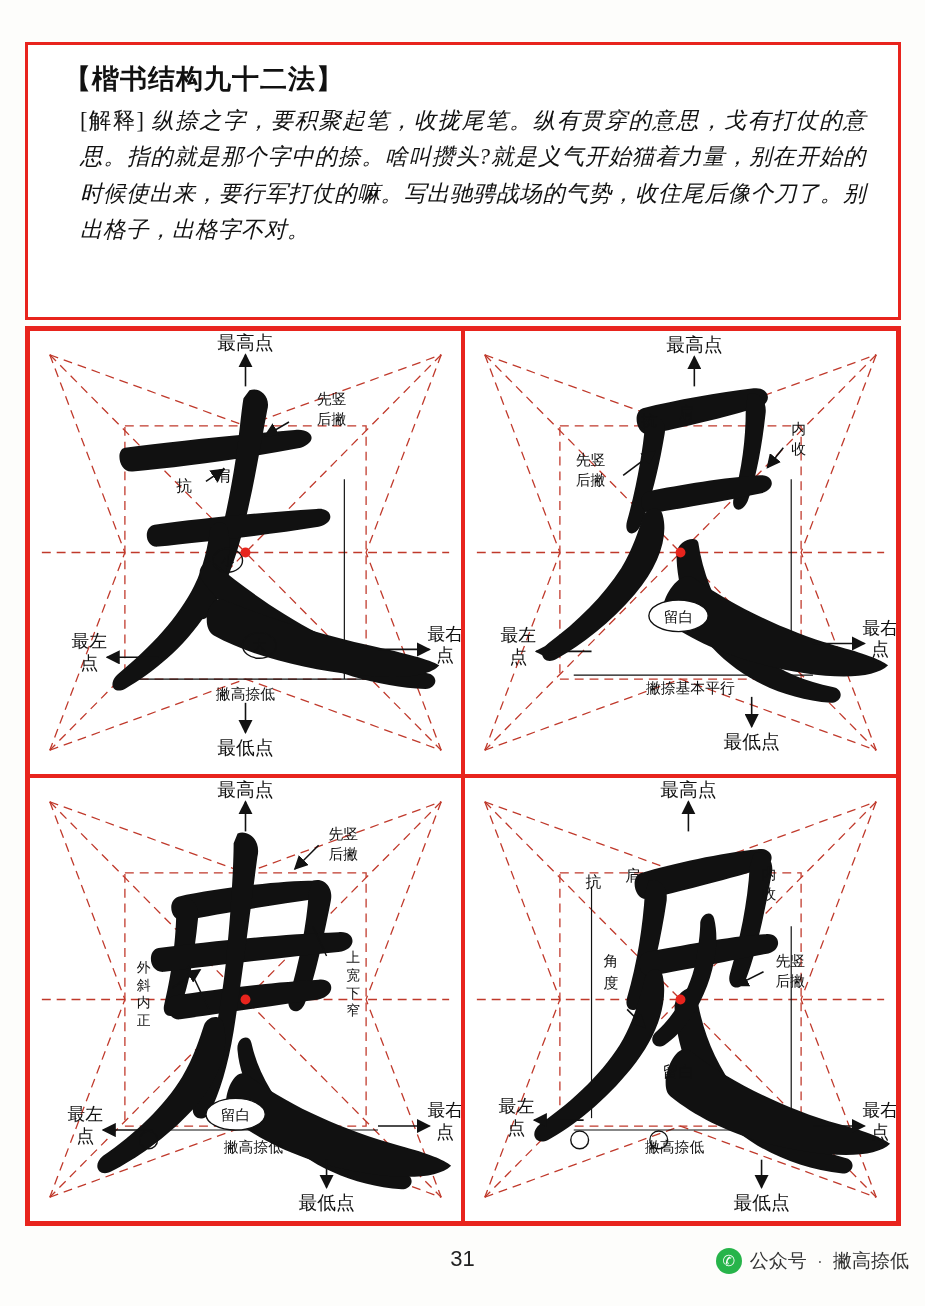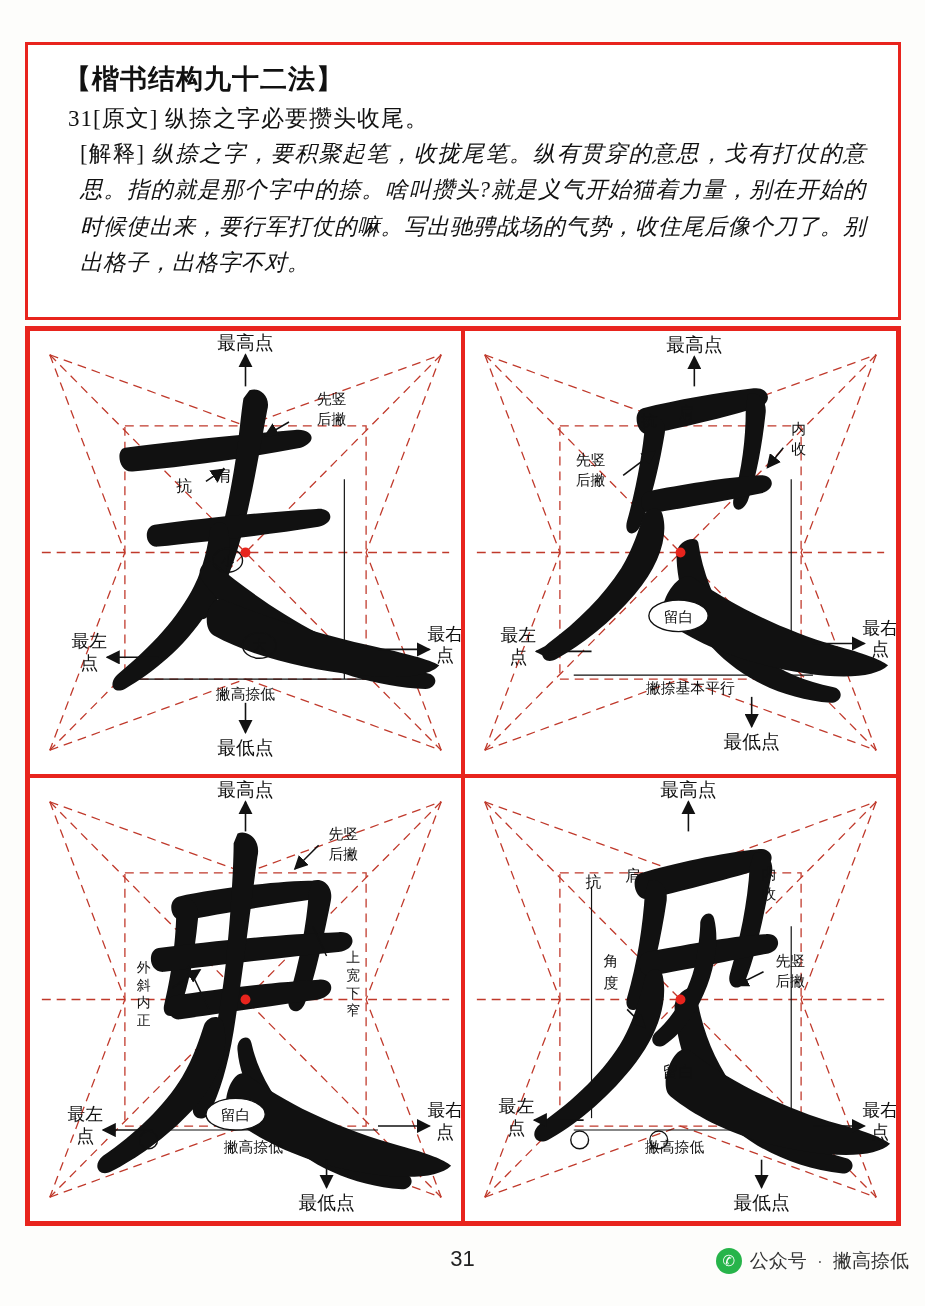--- a/index.html
+++ b/index.html
@@ -86,23 +86,20 @@
   }
   .wechat .dot{opacity:.7;margin:0 2px;}
 </style>
 </head>
 <body>
 
 <div class="page">
 
   <div class="text-panel">
     <div class="title">【楷书结构九十二法】</div>
-    <div class="orig-line">
-      <span>31</span><span>[原文]</span>&nbsp;<span>纵捺之字必要攒头收尾。</span>
-    </div>
     <div class="explain">
       <span class="lead">[解释]</span>
       <span>纵捺之字，要积聚起笔，收拢尾笔。纵有贯穿的意思，戈有打仗的意思。指的就是那个字中的捺。啥叫攒头?就是义气开始猫着力量，别在开始的时候使出来，要行军打仗的嘛。写出驰骋战场的气势，收住尾后像个刀了。别出格子，出格字不对。</span>
     </div>
   </div>
 
   <div class="grid">
 
     <div class="cell">
       <svg viewBox="0 0 436 448" preserveAspectRatio="none">

